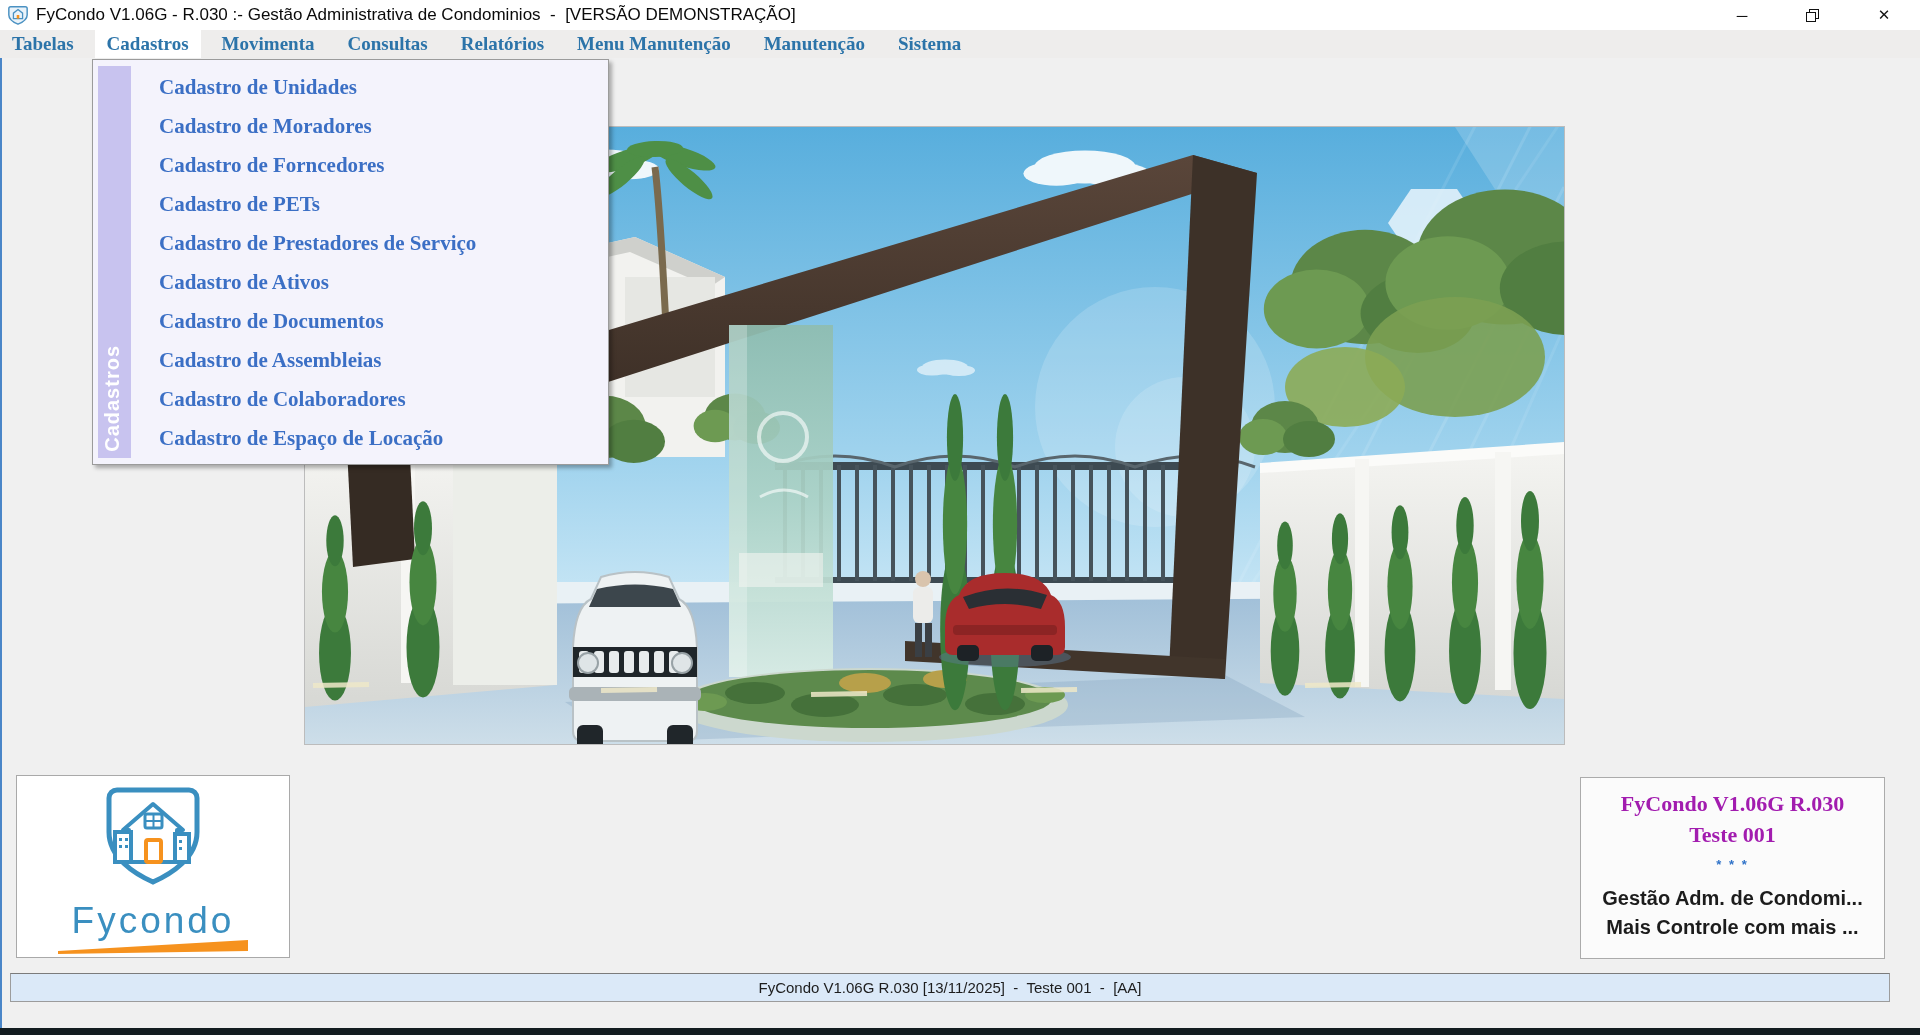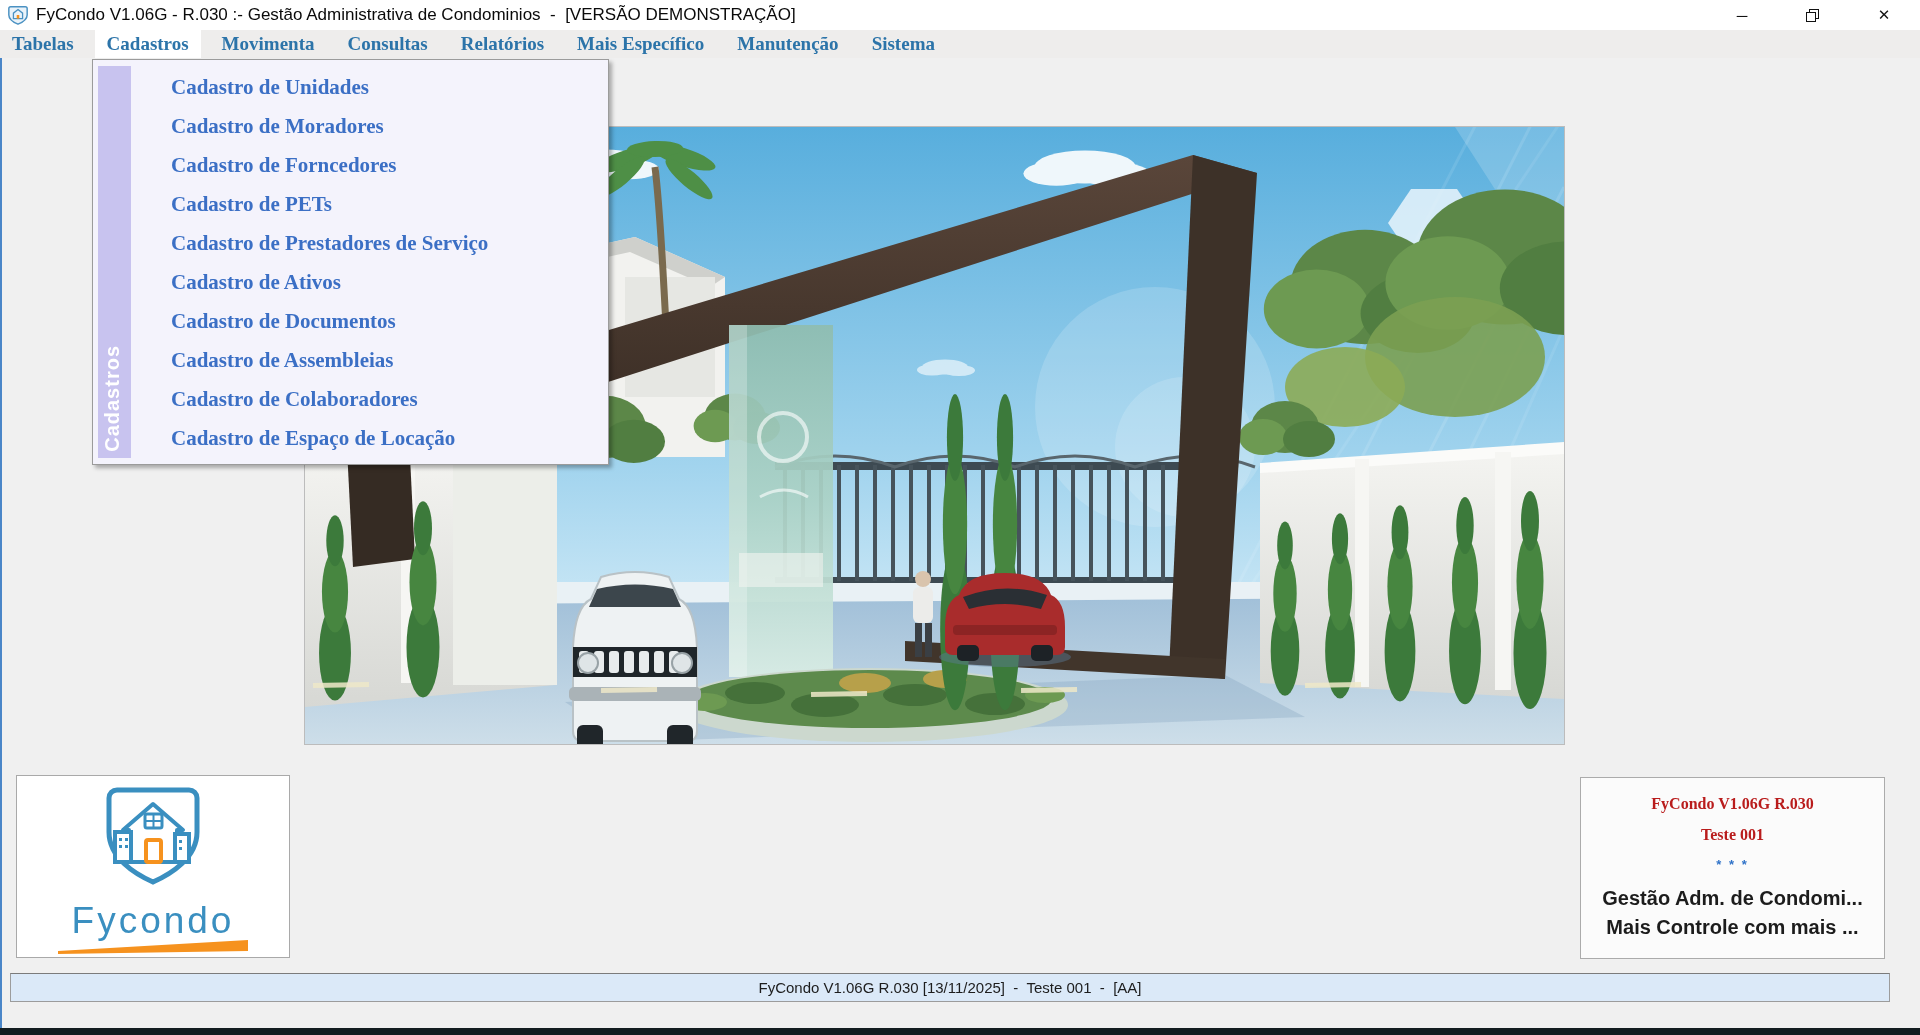--- a/index.html
+++ b/index.html
@@ -39,21 +39,21 @@
   }
   .dd-strip{position:absolute;left:5px;top:6px;bottom:6px;width:33px;background:#c8c3ef;}
   .dd-strip-label{
     position:absolute;left:3px;bottom:6px;
     writing-mode:vertical-rl;transform:rotate(180deg);
     color:#ffffff;font-weight:bold;font-size:20px;letter-spacing:1px;
     font-family:"Liberation Sans",sans-serif;
   }
   .dd-items{position:absolute;left:38px;top:8px;right:4px;}
   .dd-item{
-    height:39px;line-height:39px;padding-left:40px;
+    height:39px;line-height:39px;padding-left:28px;
     font-family:"Liberation Serif","DejaVu Serif",serif;font-weight:600;
     font-size:21px;color:#3b6fc5;cursor:default;white-space:nowrap;
   }
   
   .hero{
     position:absolute;left:304px;top:126px;width:1259px;height:617px;
     border:1px solid #bcbcbc;overflow:hidden;background:#9fd0ea;
   }
   .hero svg{display:block;}
   
@@ -65,21 +65,21 @@
   .logo-word{
     font-family:"Liberation Sans","DejaVu Sans",sans-serif;font-weight:400;
     font-size:37px;color:#3a8fc0;letter-spacing:3px;line-height:34px;margin-top:12px;
   }
   .logo-swoosh{display:block;margin:2px auto 0 auto;}
   
   .info-panel{
     position:absolute;left:1580px;top:777px;width:303px;height:180px;
     background:#fbfbfb;border:1px solid #ababab;text-align:center;
   }
-  .info-blue{font-family:"Liberation Serif","DejaVu Serif",serif;font-weight:600;color:#b91c1c;font-size:16px;line-height:20px;}
+  .info-blue{font-family:"Liberation Serif","DejaVu Serif",serif;font-weight:600;color:#a21caf;font-size:22px;line-height:20px;}
   .info-v{margin-top:16px;}
   .info-c{margin-top:11px;}
   .info-sep{margin-top:12px;color:#2f72c8;font-size:13px;font-weight:bold;letter-spacing:2px;}
   .info-black{font-family:"Liberation Sans","DejaVu Sans",sans-serif;font-weight:700;color:#1c1c1c;font-size:20px;line-height:29px;}
   .info-t1{margin-top:12px;}
   
   .statusbar{
     position:absolute;left:10px;top:973px;width:1878px;height:27px;
     background:#dbe9f8;border:1px solid #9c9c9c;border-top-color:#7b7b7b;
     display:flex;align-items:center;justify-content:center;
@@ -113,21 +113,21 @@
       <span>✕</span>
     </div>
   </div>
 
   <div class="menubar">
     <div class="menu-item">Tabelas</div>
     <div class="menu-item open">Cadastros</div>
     <div class="menu-item">Movimenta</div>
     <div class="menu-item">Consultas</div>
     <div class="menu-item">Relatórios</div>
-    <div class="menu-item">Mais Específico</div>
+    <div class="menu-item">Menu Manutenção</div>
     <div class="menu-item">Manutenção</div>
     <div class="menu-item">Sistema</div>
   </div>
 
   <div class="hero">
     <svg width="1259" height="617" viewBox="0 0 1259 617">
       <defs>
         <linearGradient id="sky" x1="0" y1="0" x2="0" y2="1">
           <stop offset="0" stop-color="#58aedd"></stop>
             <stop offset="0.55" stop-color="#a2d4ee"></stop>

